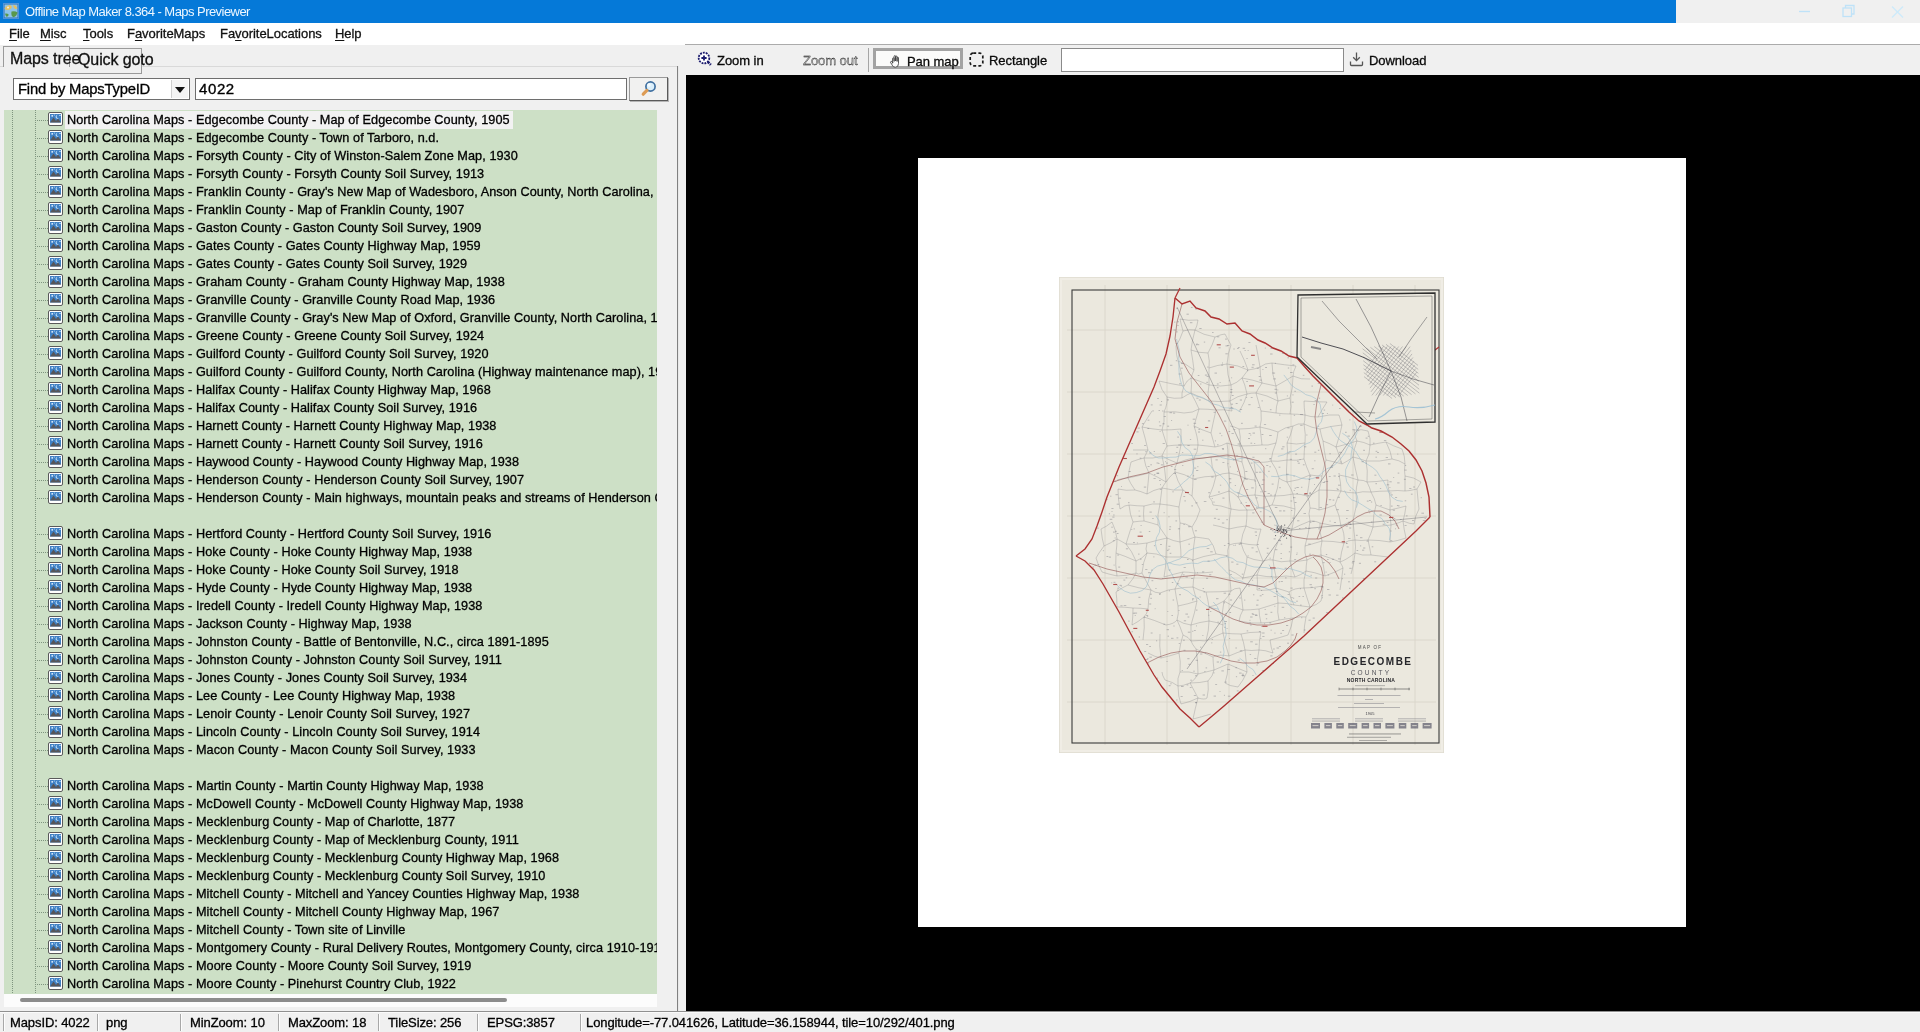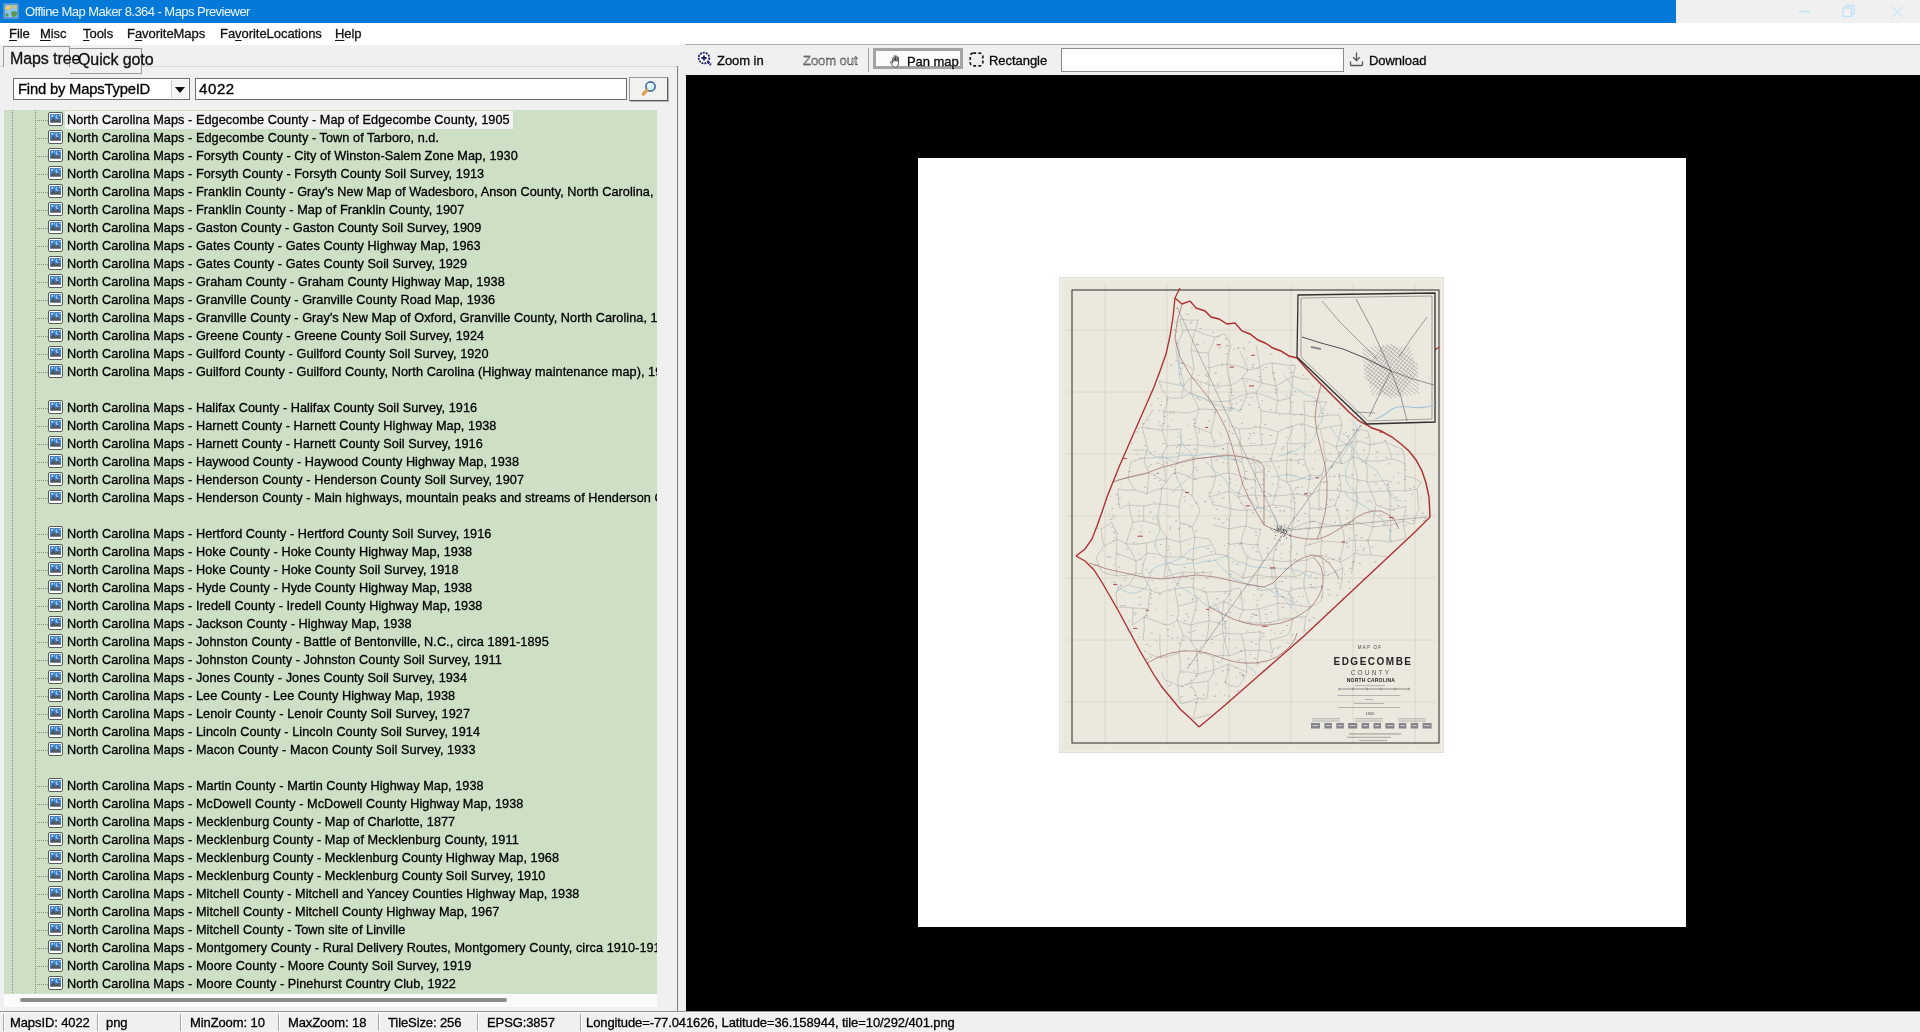--- a/index.html
+++ b/index.html
@@ -192,21 +192,21 @@
         <span class="hdot"></span>
         <svg class="ti" width="15" height="14" viewBox="0 0 15 14">
           <rect x="0.5" y="0.5" width="14" height="13" rx="1.5" fill="#fff" stroke="#5a5a5a"></rect>
           <rect x="2" y="2" width="11" height="8.5" fill="#3f80c4"></rect>
           <path d="M2 10.5 L5.5 5.5 L8 9 L10 6.5 L13 10.5 Z" fill="#56565a"></path>
           <circle cx="4.2" cy="3.8" r="0.9" fill="#e8f4ff"></circle>
           <circle cx="6.3" cy="2.9" r="0.5" fill="#dceeff"></circle>
           <path d="M9.6 2.8 a2 2 0 1 0 1.6 3.2 a1.6 1.6 0 1 1 -1.6 -3.2" fill="#bfe0f8"></path>
           <circle cx="12" cy="3.4" r="0.7" fill="#dff0ff"></circle>
         </svg>
-        <span class="rt">North Carolina Maps - Gates County - Gates County Highway Map, 1963</span>
+        <span class="rt">North Carolina Maps - Gates County - Gates County Highway Map, 1959</span>
       </div>
 <div class="row" style="top:145px">
         <span class="hdot"></span>
         <svg class="ti" width="15" height="14" viewBox="0 0 15 14">
           <rect x="0.5" y="0.5" width="14" height="13" rx="1.5" fill="#fff" stroke="#5a5a5a"></rect>
           <rect x="2" y="2" width="11" height="8.5" fill="#3f80c4"></rect>
           <path d="M2 10.5 L5.5 5.5 L8 9 L10 6.5 L13 10.5 Z" fill="#56565a"></path>
           <circle cx="4.2" cy="3.8" r="0.9" fill="#e8f4ff"></circle>
           <circle cx="6.3" cy="2.9" r="0.5" fill="#dceeff"></circle>
           <path d="M9.6 2.8 a2 2 0 1 0 1.6 3.2 a1.6 1.6 0 1 1 -1.6 -3.2" fill="#bfe0f8"></path>
@@ -284,20 +284,33 @@
         <svg class="ti" width="15" height="14" viewBox="0 0 15 14">
           <rect x="0.5" y="0.5" width="14" height="13" rx="1.5" fill="#fff" stroke="#5a5a5a"></rect>
           <rect x="2" y="2" width="11" height="8.5" fill="#3f80c4"></rect>
           <path d="M2 10.5 L5.5 5.5 L8 9 L10 6.5 L13 10.5 Z" fill="#56565a"></path>
           <circle cx="4.2" cy="3.8" r="0.9" fill="#e8f4ff"></circle>
           <circle cx="6.3" cy="2.9" r="0.5" fill="#dceeff"></circle>
           <path d="M9.6 2.8 a2 2 0 1 0 1.6 3.2 a1.6 1.6 0 1 1 -1.6 -3.2" fill="#bfe0f8"></path>
           <circle cx="12" cy="3.4" r="0.7" fill="#dff0ff"></circle>
         </svg>
         <span class="rt">North Carolina Maps - Guilford County - Guilford County, North Carolina (Highway maintenance map), 1940</span>
+      </div>
+<div class="row" style="top:271px">
+        <span class="hdot"></span>
+        <svg class="ti" width="15" height="14" viewBox="0 0 15 14">
+          <rect x="0.5" y="0.5" width="14" height="13" rx="1.5" fill="#fff" stroke="#5a5a5a"></rect>
+          <rect x="2" y="2" width="11" height="8.5" fill="#3f80c4"></rect>
+          <path d="M2 10.5 L5.5 5.5 L8 9 L10 6.5 L13 10.5 Z" fill="#56565a"></path>
+          <circle cx="4.2" cy="3.8" r="0.9" fill="#e8f4ff"></circle>
+          <circle cx="6.3" cy="2.9" r="0.5" fill="#dceeff"></circle>
+          <path d="M9.6 2.8 a2 2 0 1 0 1.6 3.2 a1.6 1.6 0 1 1 -1.6 -3.2" fill="#bfe0f8"></path>
+          <circle cx="12" cy="3.4" r="0.7" fill="#dff0ff"></circle>
+        </svg>
+        <span class="rt">North Carolina Maps - Halifax County - Halifax County Highway Map, 1968</span>
       </div>
 <div class="row" style="top:289px">
         <span class="hdot"></span>
         <svg class="ti" width="15" height="14" viewBox="0 0 15 14">
           <rect x="0.5" y="0.5" width="14" height="13" rx="1.5" fill="#fff" stroke="#5a5a5a"></rect>
           <rect x="2" y="2" width="11" height="8.5" fill="#3f80c4"></rect>
           <path d="M2 10.5 L5.5 5.5 L8 9 L10 6.5 L13 10.5 Z" fill="#56565a"></path>
           <circle cx="4.2" cy="3.8" r="0.9" fill="#e8f4ff"></circle>
           <circle cx="6.3" cy="2.9" r="0.5" fill="#dceeff"></circle>
           <path d="M9.6 2.8 a2 2 0 1 0 1.6 3.2 a1.6 1.6 0 1 1 -1.6 -3.2" fill="#bfe0f8"></path>

